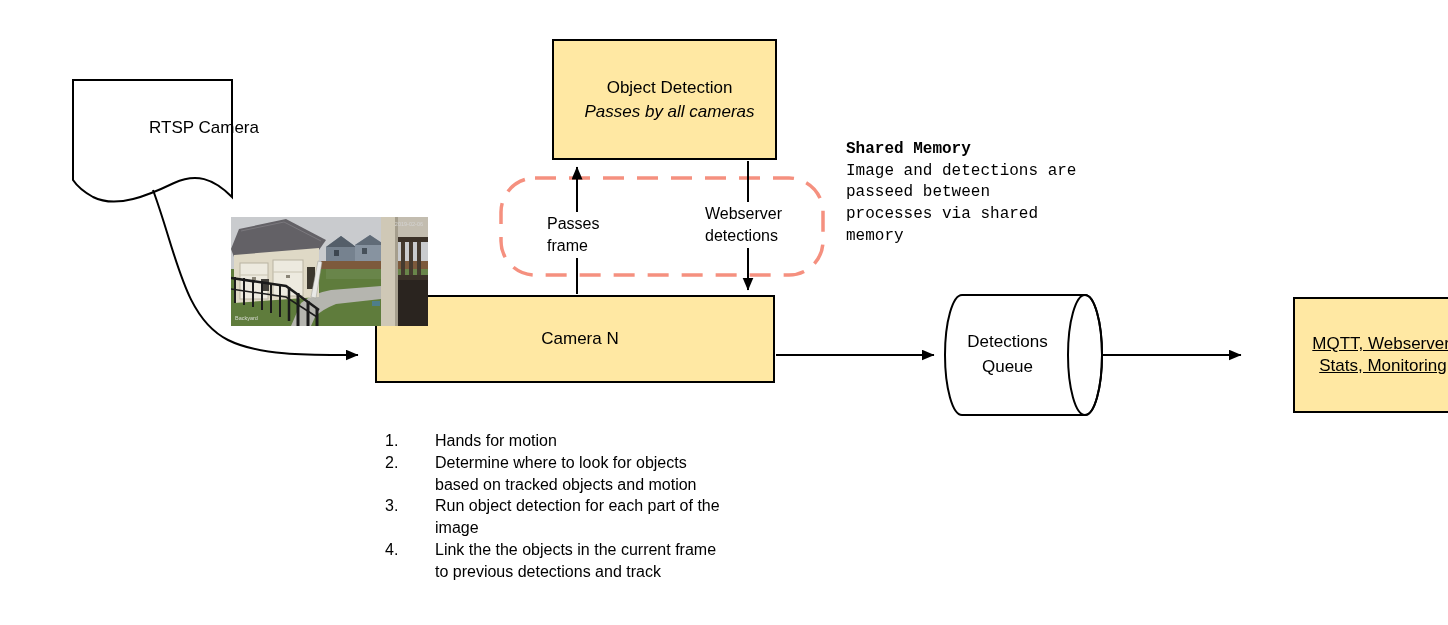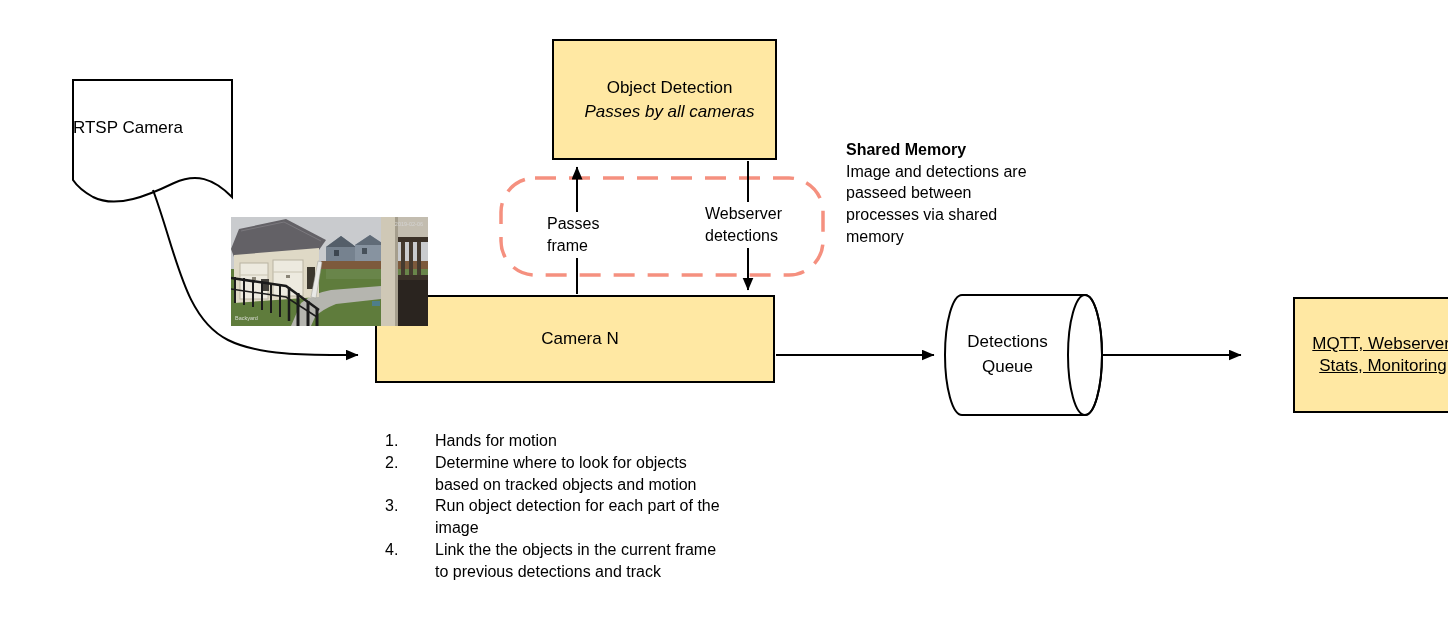--- a/index.html
+++ b/index.html
@@ -8,27 +8,27 @@
   .layer{position:absolute;left:0;top:0;width:1448px;height:625px;}
   .pre{white-space:pre-line;}
   .node{position:absolute;background:var(--node-fill,#FFE8A3);border:2px solid #000;
         display:flex;flex-direction:column;align-items:center;justify-content:center;
         text-align:center;font-size:17px;line-height:24px;box-sizing:border-box;padding-left:10px;}
   .node-od{left:552px;top:39px;width:225px;height:121px;}
   .node-cam{left:375px;top:295px;width:400px;height:88px;}
   .node-mqtt{left:1293px;top:297px;width:170px;height:116px;line-height:22px;text-decoration:underline;}
   .italic{font-style:italic;}
   .bold{font-weight:700;}
-  .rtsp-label{position:absolute;left:73px;top:118px;width:186px;text-align:left;font-size:17px;}
+  .rtsp-label{position:absolute;left:73px;top:118px;width:186px;text-align:right;font-size:17px;}
   .queue-label{position:absolute;left:942px;top:329px;width:131px;text-align:center;
                font-size:17px;line-height:25px;}
   .arrow-label{position:absolute;background:#fff;font-size:16px;line-height:22px;padding:1px 3px;}
   .lbl-passes{left:544px;top:212px;}
   .lbl-retrieves{left:702px;top:202px;}
-  .note{position:absolute;font-size:16px;line-height:21.7px;}
+  .note{position:absolute;font-size:16px;line-height:21.7px;font-family:Liberation Mono, monospace;}
   .note-fetch{left:45px;top:341px;}
   .note-shared{left:846px;top:139px;}
   .note-handsoff{left:942px;top:441px;}
   .steps{position:absolute;left:385px;top:430px;width:400px;font-size:16px;line-height:21.8px;}
   .step{display:flex;}
   .step .num{width:50px;flex:none;}
   .photo{position:absolute;left:231px;top:217px;width:197px;height:109px;}
   svg text{font-family:"Liberation Sans",sans-serif;}
 </style>
 </head>

